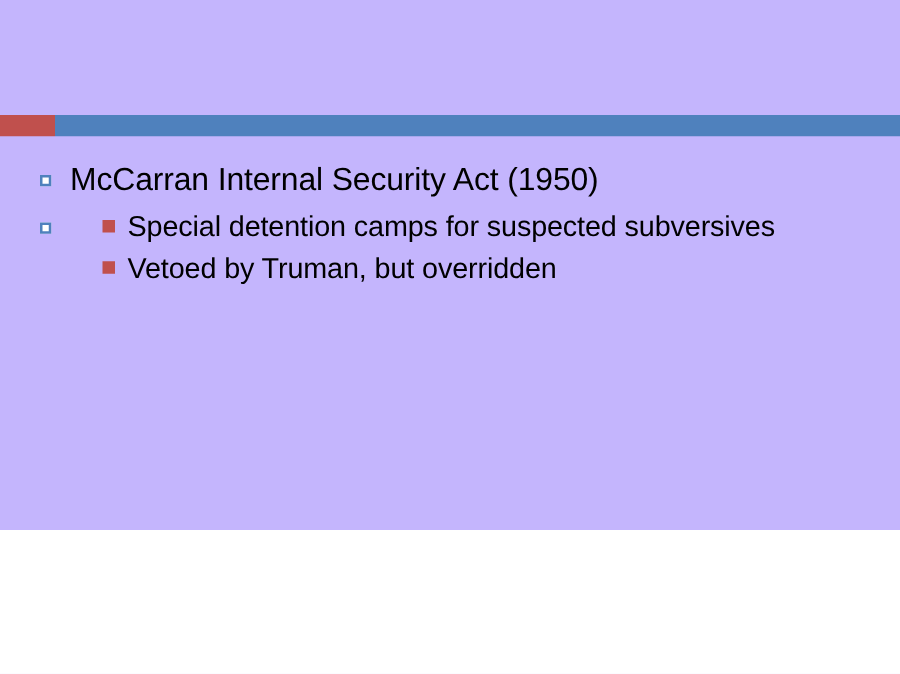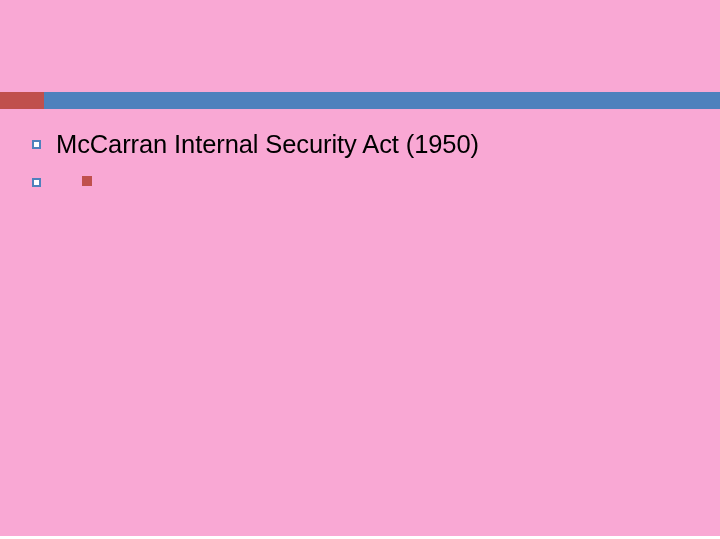--- a/index.html
+++ b/index.html
@@ -9,22 +9,22 @@
   }
   body {
     width: 720px;
     height: 539px;
     font-family: "Liberation Sans", sans-serif;
     overflow: hidden;
   }
   .slide {
     position: relative;
     width: 720px;
-    height: 536px;
-    background: #f9a8d4;
+    height: 424px;
+    background: #c4b5fd;
   }
   .header-bar {
     position: absolute;
     top: 92px;
     left: 0;
     width: 720px;
     height: 17px;
     display: flex;
   }
   .header-bar .accent-left {
@@ -110,23 +110,25 @@
         <span class="bullet1"></span>
         <span class="txt">McCarran Internal Security Act (1950)</span>
       </li>
 
       <li class="l1">
         <span class="bullet1"></span>
 
         <ul class="level2">
           <li class="l2">
             <span class="bullet2"></span>
+            <span class="txt">Special detention camps for suspected subversives</span>
           </li>
           <li class="l2">
             <span class="bullet2"></span>
+            <span class="txt">Vetoed by Truman, but overridden</span>
           </li>
         </ul>
       </li>
 
     </ul>
   </div>
 
 </div>
 
 </body></html>

